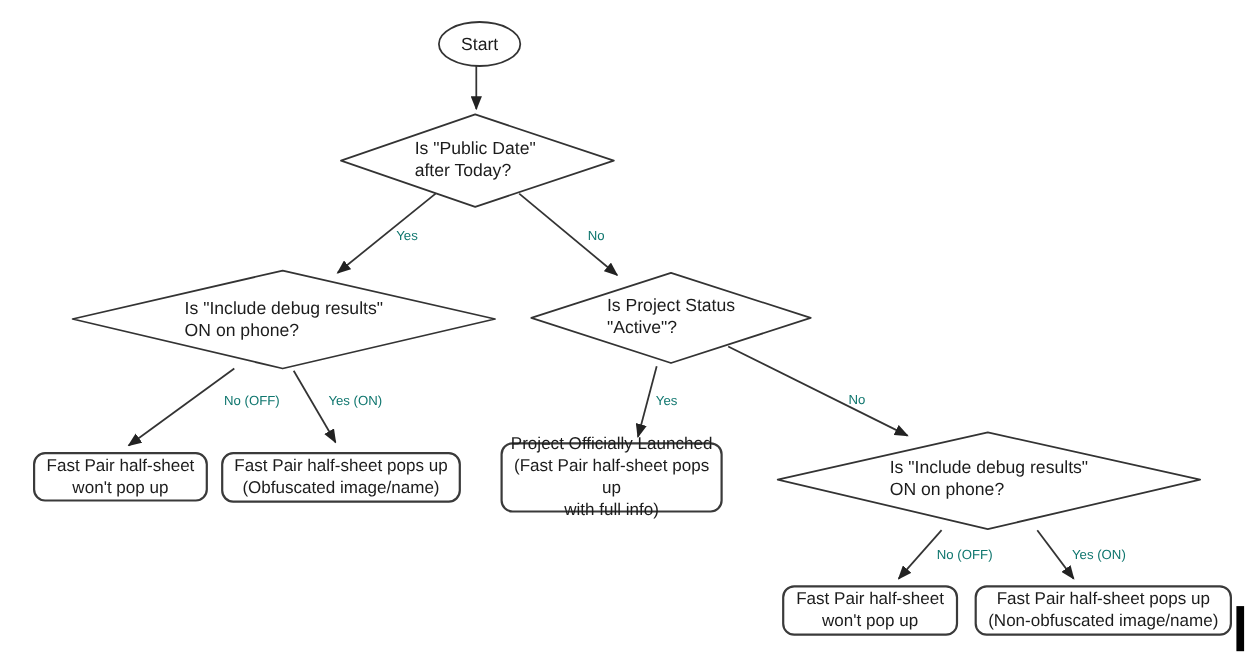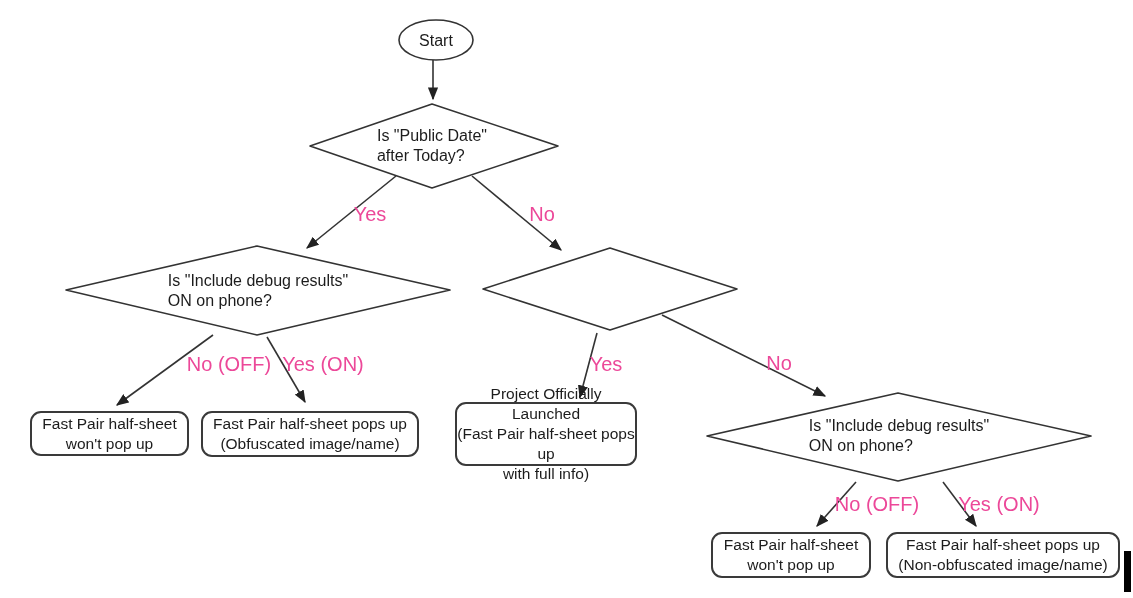--- a/index.html
+++ b/index.html
@@ -44,22 +44,22 @@
   .terminal span {
     white-space: pre-line;
     font-size: 15.5px;
     line-height: 20px;
     color: #1c1c1c;
   }
   .edge-label {
     position: absolute;
     transform: translate(-50%, -50%);
     white-space: nowrap;
-    font-size: 20px;
-    color: #ec4899;
+    font-size: 12px;
+    color: #0f766e;
   }
   .cursor-bar {
     position: absolute;
     left: 1124px;
     top: 551px;
     width: 7px;
     height: 41px;
     background: #000000;
   }
 </style>
@@ -94,35 +94,37 @@
   </svg>
 
   <div class="node-label" style="left:436px; top:41px;">Start</div>
 
   <div class="node-label" style="left:432px; top:146px;">Is "Public Date"
 after Today?</div>
 
   <div class="node-label" style="left:258px; top:291px;">Is "Include debug results"
 ON on phone?</div>
 
+  <div class="node-label" style="left:610px; top:289px;">Is Project Status
+"Active"?</div>
 
   <div class="node-label" style="left:899px; top:436px;">Is "Include debug results"
 ON on phone?</div>
 
   <div class="terminal" style="left:30px; top:411px; width:159px; height:45px;">
     <span>Fast Pair half-sheet
 won't pop up</span>
   </div>
 
   <div class="terminal" style="left:201px; top:411px; width:218px; height:46px;">
     <span>Fast Pair half-sheet pops up
 (Obfuscated image/name)</span>
   </div>
 
-  <div class="terminal" style="left:455px; top:402px; width:182px; height:64px;">
+  <div class="terminal" style="left:455px; top:402px; width:202px; height:64px;">
     <span>Project Officially Launched
 (Fast Pair half-sheet pops up
 with full info)</span>
   </div>
 
   <div class="terminal" style="left:711px; top:532px; width:160px; height:46px;">
     <span>Fast Pair half-sheet
 won't pop up</span>
   </div>
 

